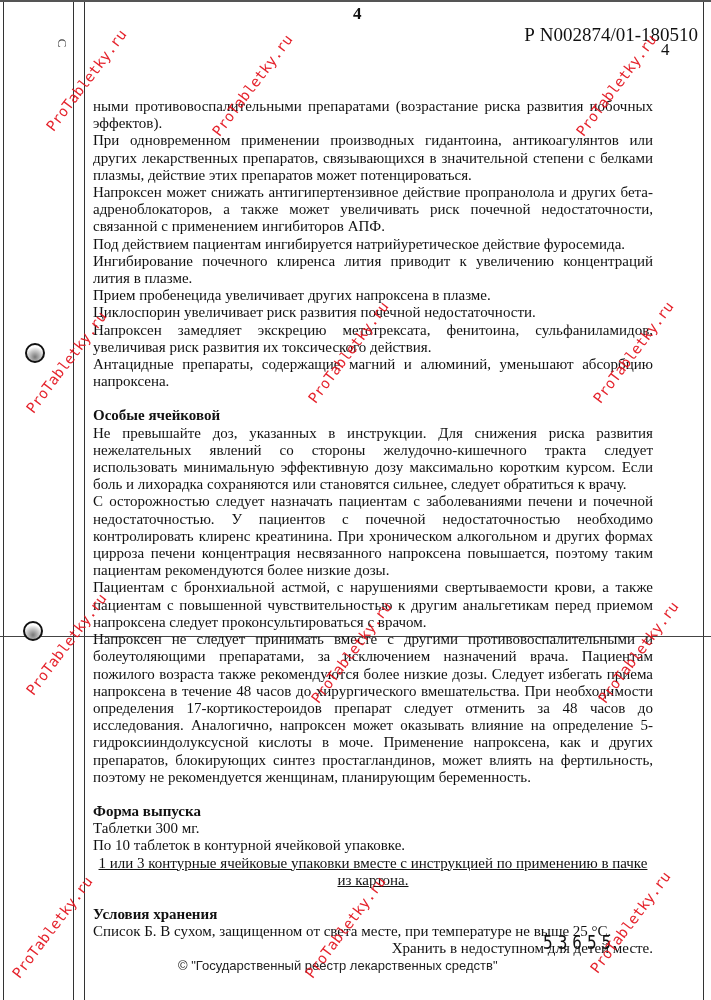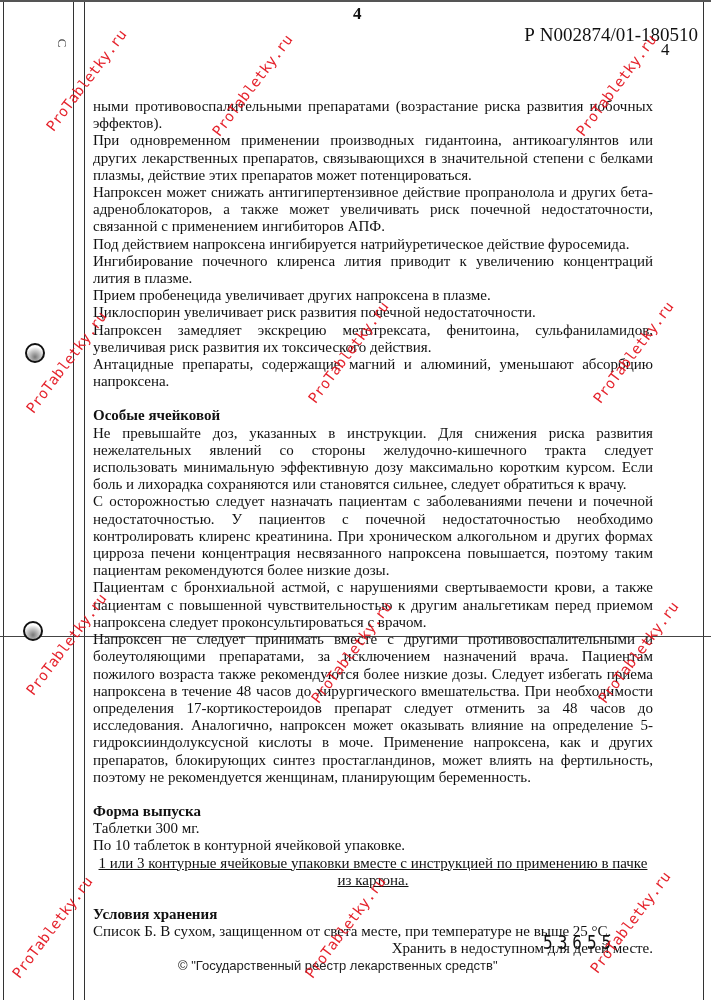--- a/index.html
+++ b/index.html
@@ -38,21 +38,21 @@
 
 <div class="page-num-top">4</div>
 <div class="reg-num">Р N002874/01-180510</div>
 <div class="page-num-right">4</div>
 
 <div class="content">
   <section>
     <p>ными противовоспалительными препаратами (возрастание риска развития побочных эффектов).</p>
     <p>При одновременном применении производных гидантоина, антикоагулянтов или других лекарственных препаратов, связывающихся в значительной степени с белками плазмы, действие этих препаратов может потенцироваться.</p>
     <p>Напроксен может снижать антигипертензивное действие пропранолола и других бета-адреноблокаторов, а также может увеличивать риск почечной недостаточности, связанной с применением ингибиторов АПФ.</p>
-    <p>Под действием напроксена ингибируется натрийуретическое действие фуросемида.</p>
+    <p>Под действием пациентам ингибируется натрийуретическое действие фуросемида.</p>
     <p>Ингибирование почечного клиренса лития приводит к увеличению концентраций лития в плазме.</p>
     <p>Прием пробенецида увеличивает других напроксена в плазме.</p>
     <p>Циклоспорин увеличивает риск развития почечной недостаточности.</p>
     <p>Напроксен замедляет экскрецию метотрексата, фенитоина, сульфаниламидов, увеличивая риск развития их токсического действия.</p>
     <p>Антацидные препараты, содержащие магний и алюминий, уменьшают абсорбцию напроксена.</p>
   </section>
 
   <section>
     <p class="heading">Особые ячейковой</p>
     <p>Не превышайте доз, указанных в инструкции. Для снижения риска развития нежелательных явлений со стороны желудочно-кишечного тракта следует использовать минимальную эффективную дозу максимально коротким курсом. Если боль и лихорадка сохраняются или становятся сильнее, следует обратиться к врачу.</p>

